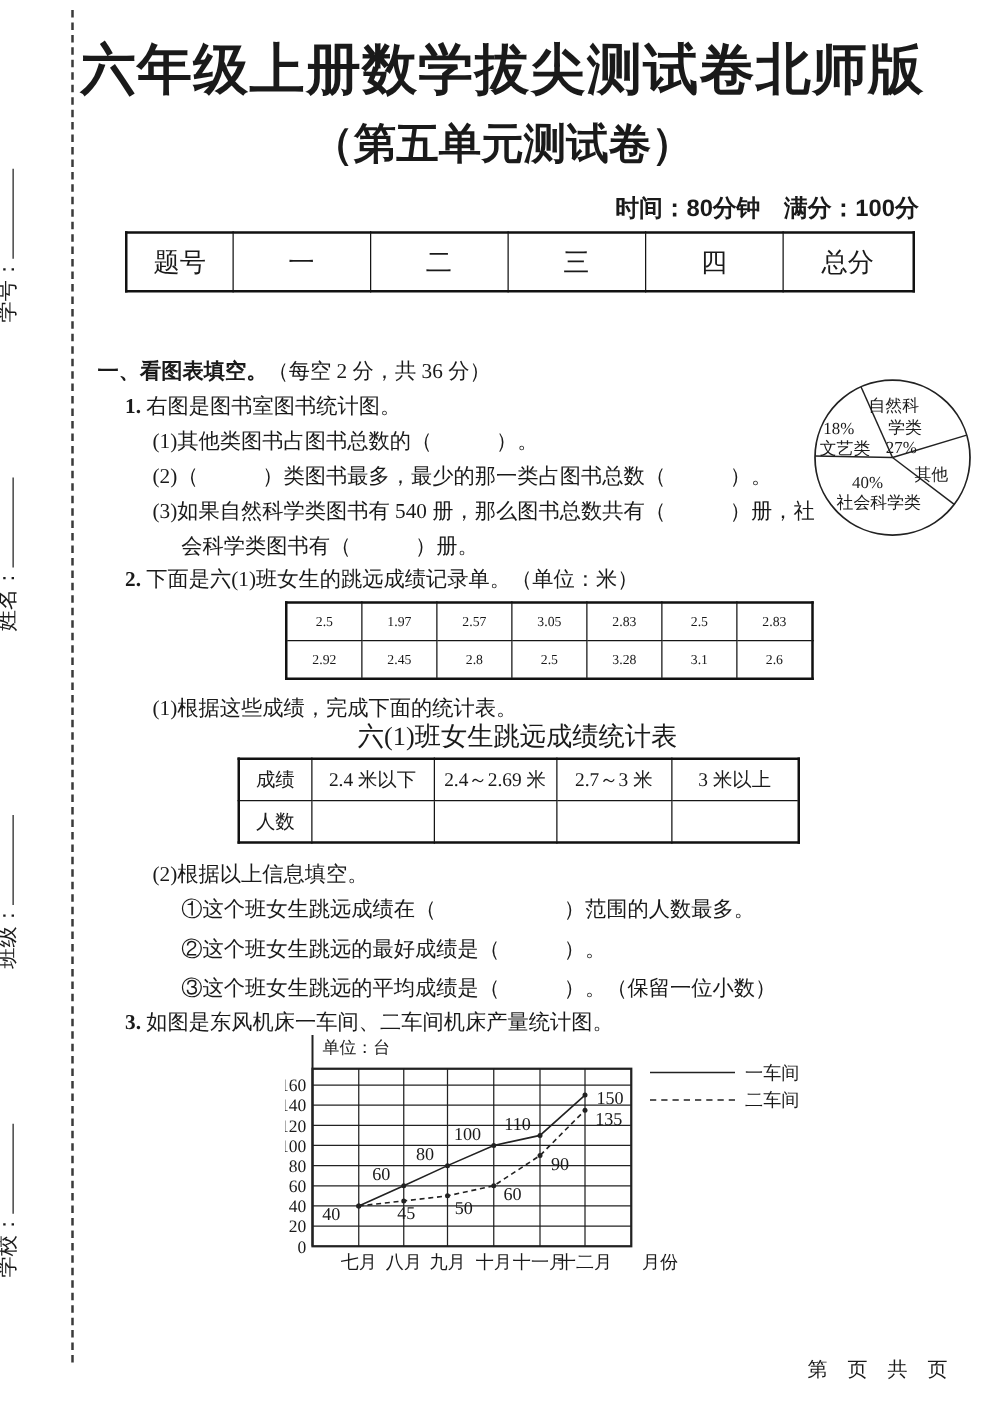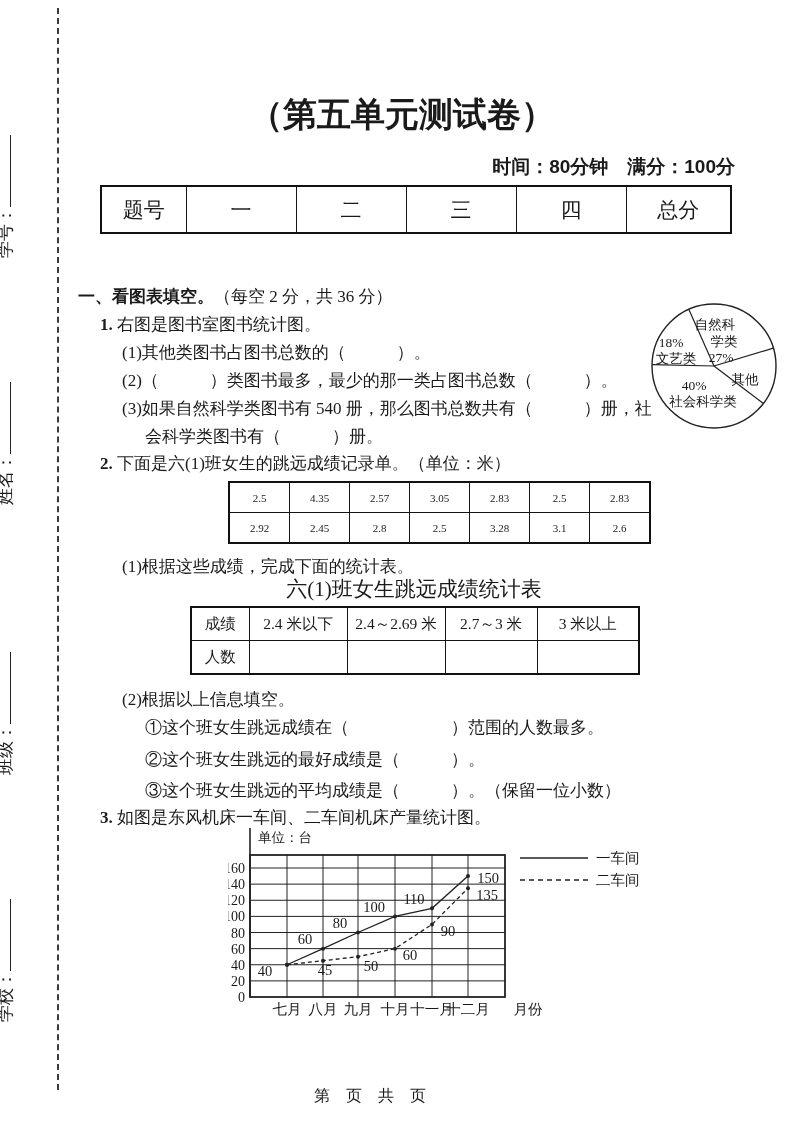--- a/index.html
+++ b/index.html
@@ -27,21 +27,21 @@
   .rec-tbl{left:228px;top:481px;}
   .rec-tbl table{border:2px solid #111;}
   .rec-tbl td{font-size:11px;height:27px;width:57px;}
   .stat-tbl{left:190px;top:606px;}
   .stat-tbl table{border:2px solid #111;}
   .stat-tbl td{font-size:15.5px;height:30px;}
   
   .line{position:absolute;white-space:nowrap;font-size:17px;line-height:24px;}
   .bold{font-weight:bold;}
   .stat-title{left:190px;top:575px;width:448px;text-align:center;font-size:21px;}
-  .footer{left:0;top:1086px;width:740px;text-align:center;font-size:16px;}
+  .footer{left:0;top:1086px;width:740px;text-align:right;font-size:16px;padding-left:18px;}
   svg text{font-family:"Liberation Serif",serif;fill:#1a1a1a;}
 </style>
 </head>
 <body>
 
 <div id="page">
 
   <div class="cut-rule"></div>
 
   <div class="margin-item" style="top:232px;">
@@ -50,20 +50,21 @@
   <div class="margin-item" style="top:479px;">
     <span>姓名：</span><span class="mblank"></span>
   </div>
   <div class="margin-item" style="top:749px;">
     <span>班级：</span><span class="mblank"></span>
   </div>
   <div class="margin-item" style="top:996px;">
     <span>学校：</span><span class="mblank"></span>
   </div>
 
+  <div class="abs title">六年级上册数学拔尖测试卷北师版</div>
   <div class="abs subtitle">（第五单元测试卷）</div>
   <div class="abs time-info">时间：80分钟　满分：100分</div>
 
   <div class="abs score-tbl">
     <table>
       <colgroup>
           <col style="width:85px">
           <col style="width:110px">
           <col style="width:110px">
           <col style="width:110px">
@@ -113,21 +114,21 @@
 
   <div class="line" style="left:100px;top:452px;">
     <span class="bold">2.</span> <span>下面是六(1)班女生的跳远成绩记录单。（单位：米）</span>
   </div>
 
   <div class="abs rec-tbl">
     <table>
       <tbody>
           <tr>
         <td>2.5</td>
-        <td>4.35</td>
+        <td>1.97</td>
         <td>2.57</td>
         <td>3.05</td>
         <td>2.83</td>
         <td>2.5</td>
         <td>2.83</td>
       </tr>
       <tr>
         <td>2.92</td>
         <td>2.45</td>
         <td>2.8</td>

